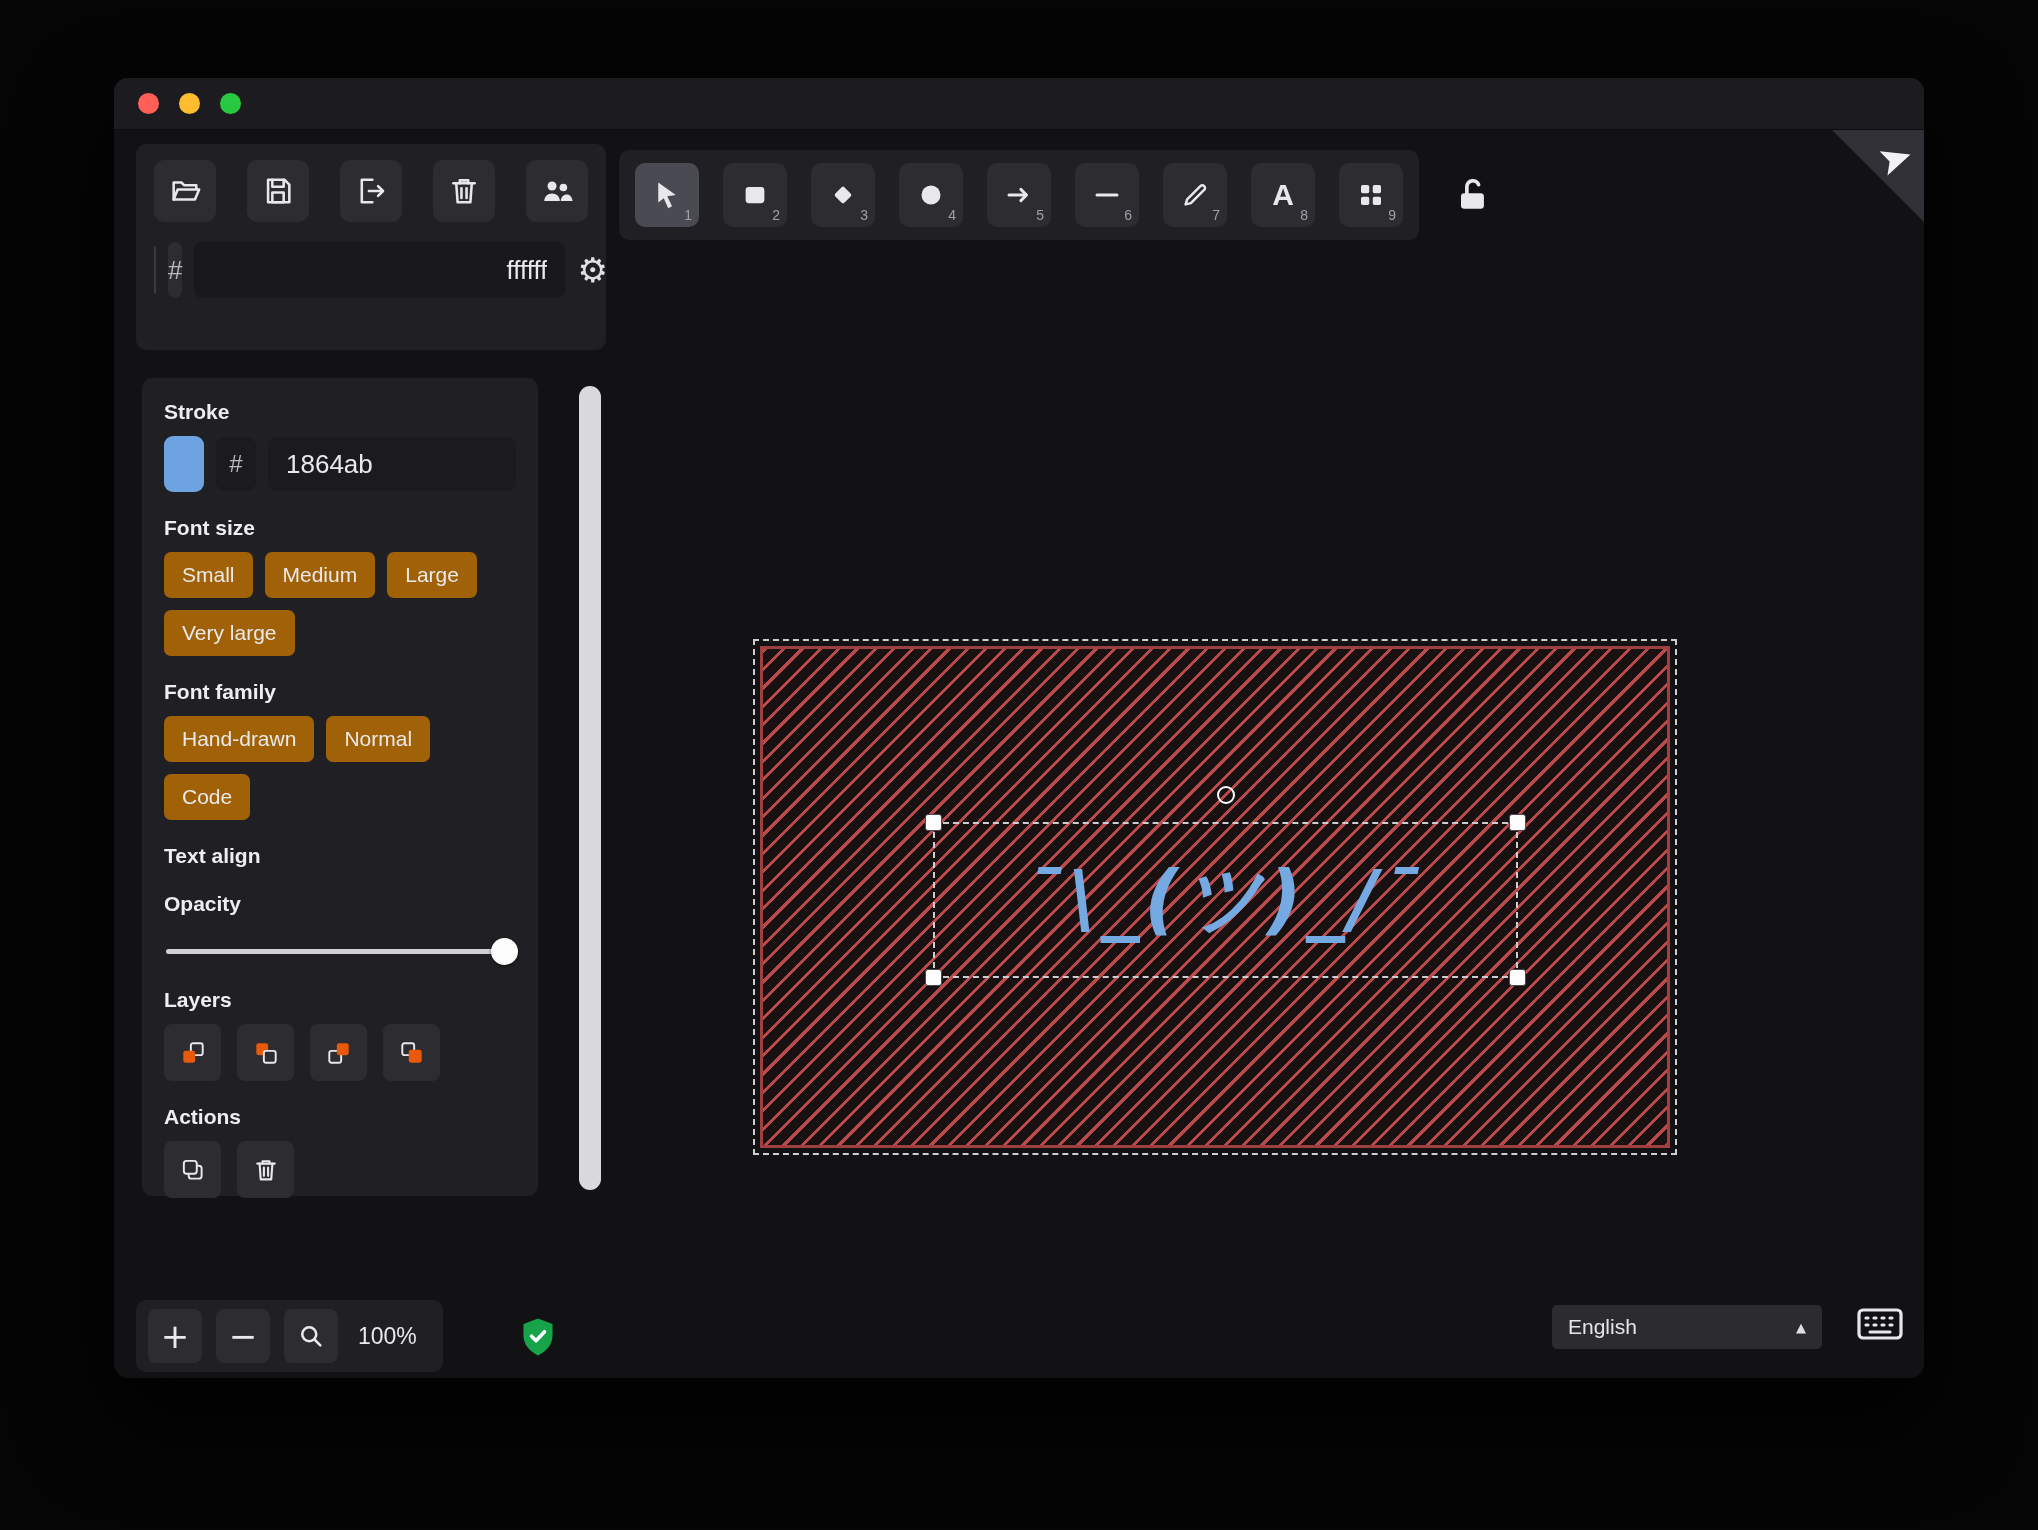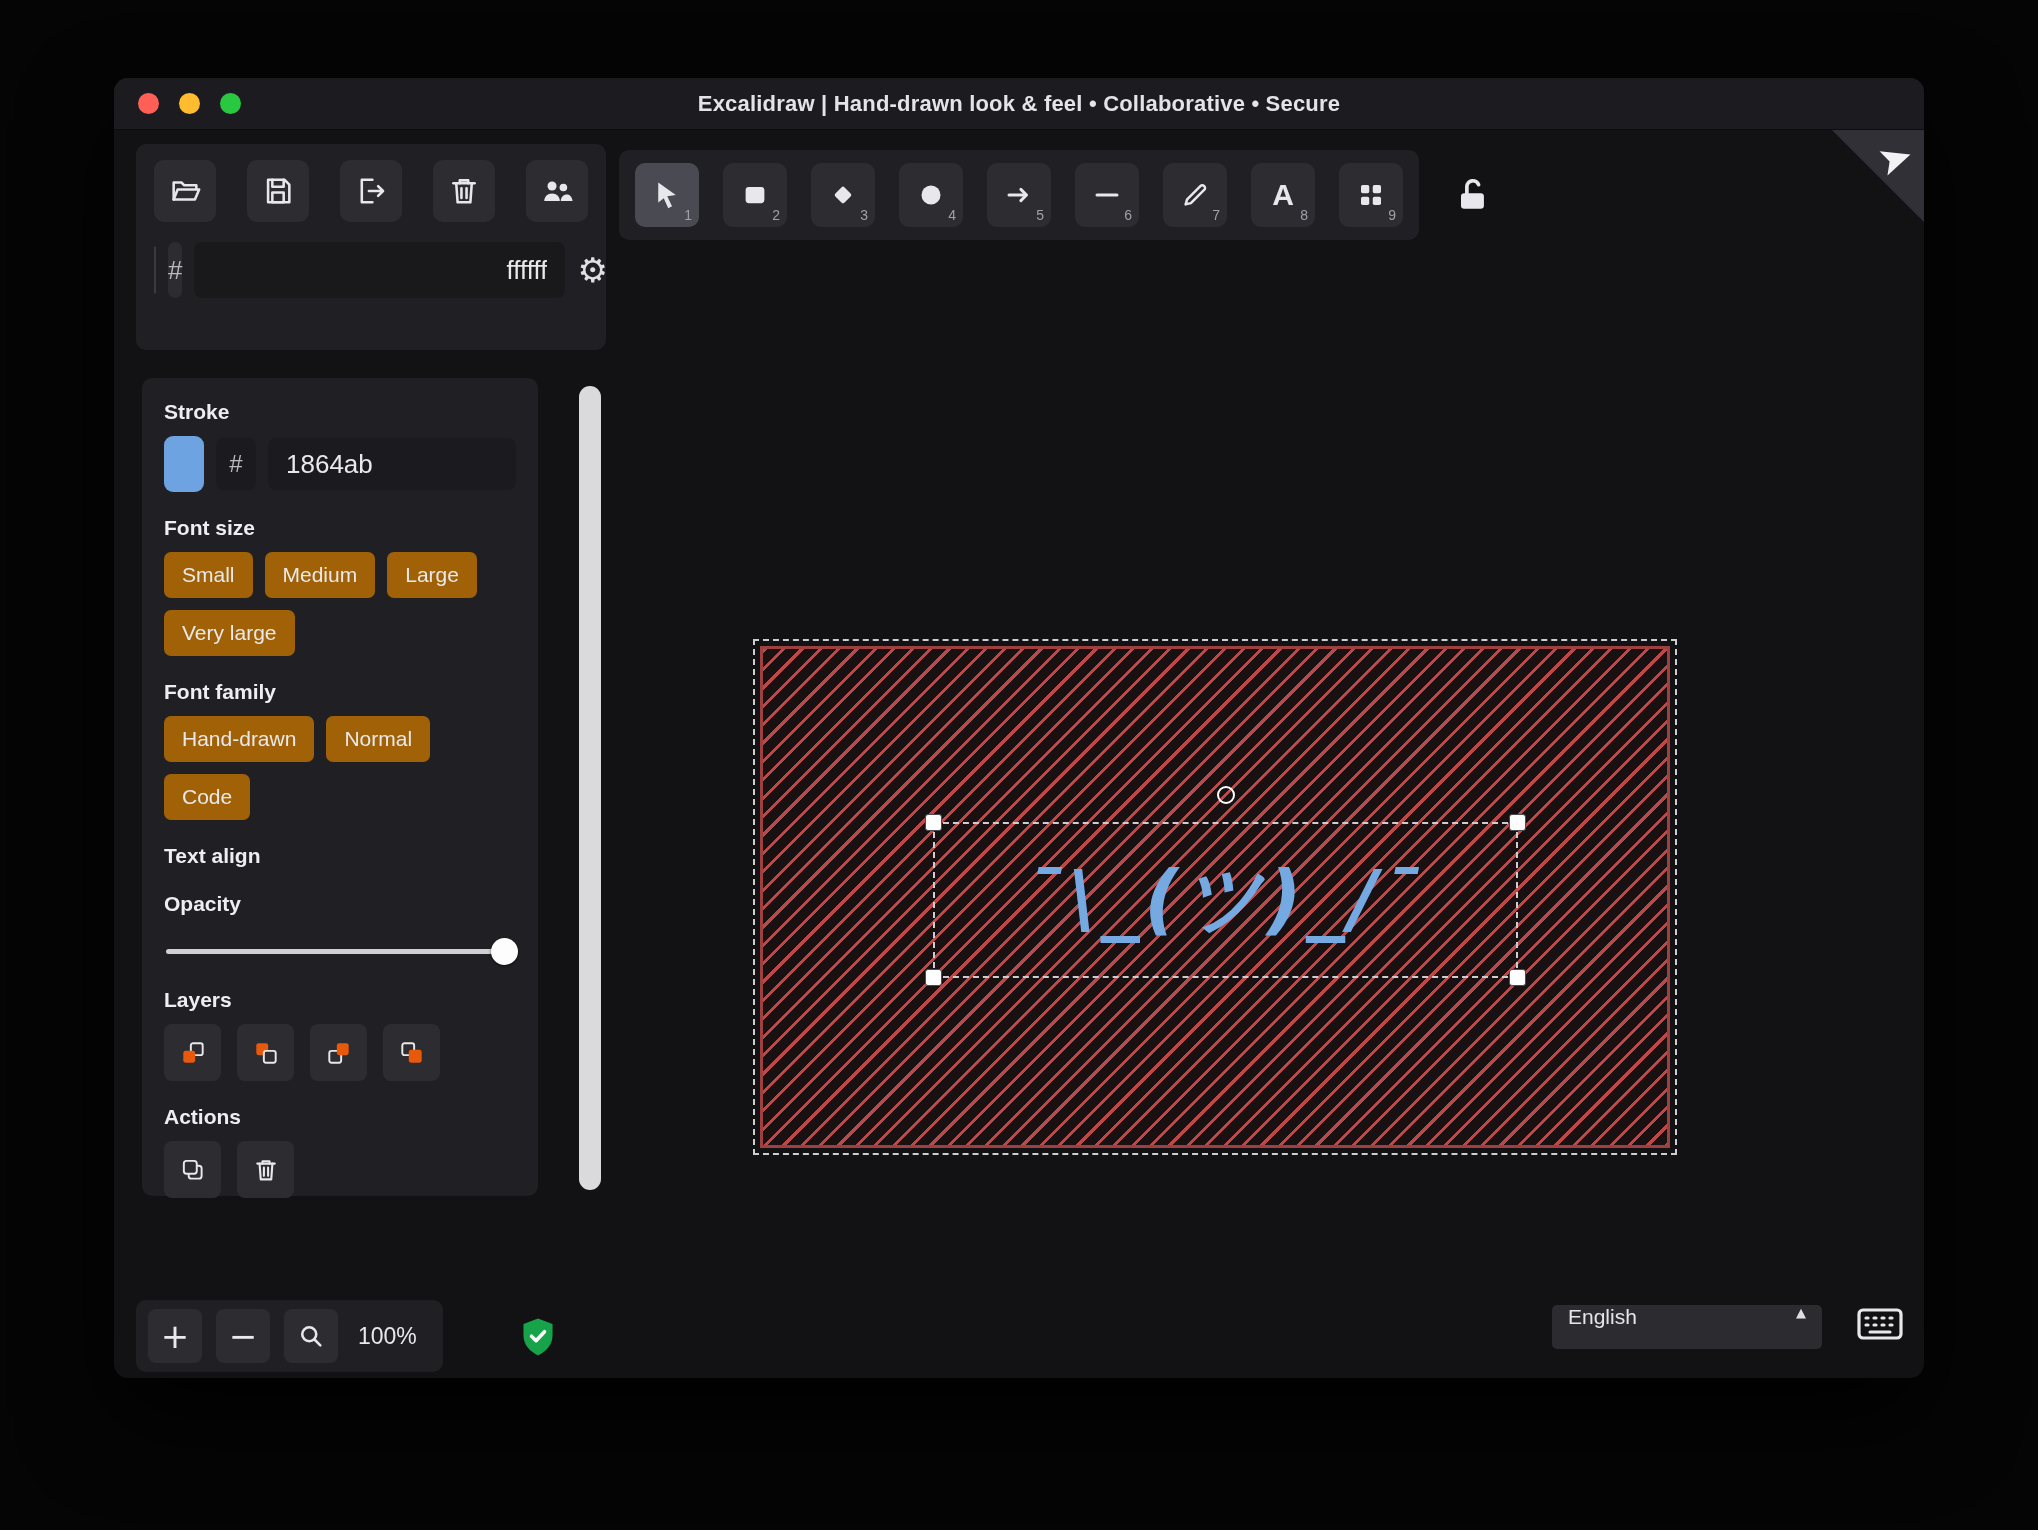--- a/index.html
+++ b/index.html
@@ -97,39 +97,38 @@
     letter-spacing:5px; font-family:"DejaVu Sans", sans-serif; cursor:move; white-space:nowrap;font-style:italic; }
 
   
   .zoom-island { left:22px; top:1222px; height:72px; display:flex; align-items:center; gap:14px; padding:0 12px; }
   .zoom-btn { width:54px; height:54px; background:#2c2c31; border:none; border-radius:8px; color:#e9e9ec;
     font-size:34px; display:flex; align-items:center; justify-content:center; cursor:pointer;
     font-family:"DejaVu Sans", sans-serif; }
   .zoom-label { color:#e9e9ec; font-size:23px; margin:0 14px 0 6px; }
   .shield { position:absolute; left:404px; top:1238px; width:40px; height:42px; }
   .lang-select { position:absolute; left:1438px; top:1227px; width:270px; height:44px; background:#2b2b30;
-    border-radius:5px; display:flex; justify-content:space-between; padding:0 16px;
+    border-radius:5px; display:flex; align-items:center; justify-content:space-between; padding:0 16px;
     cursor:pointer; }
   .lang-text { color:#e6e6ea; font-size:21px; }
   .caret { color:#dfdfe3; font-size:13px; font-family:"DejaVu Sans", sans-serif; }
   .kbd-btn { position:absolute; left:1742px; top:1228px; background:transparent; border:none; cursor:pointer; }
 </style>
 </head>
 <body>
 
 <div class="stage">
   <div class="window">
 
     <div class="titlebar">
       <div class="lights">
         <span class="light red"></span>
         <span class="light yellow"></span>
         <span class="light green"></span>
       </div>
-      <div class="title">Excalidraw | Hand-drawn look &amp; feel • Collaborative • Secure</div>
     </div>
 
     <div class="ribbon"></div>
     <svg class="ribbon-icon" viewBox="0 0 24 24">
       <path d="M2 21l20-9L2 3l4.5 9L2 21z" fill="#f2f2f5"></path>
     </svg>
 
     <div class="island files-island">
       <div class="files-row">
         <button class="icon-btn">

